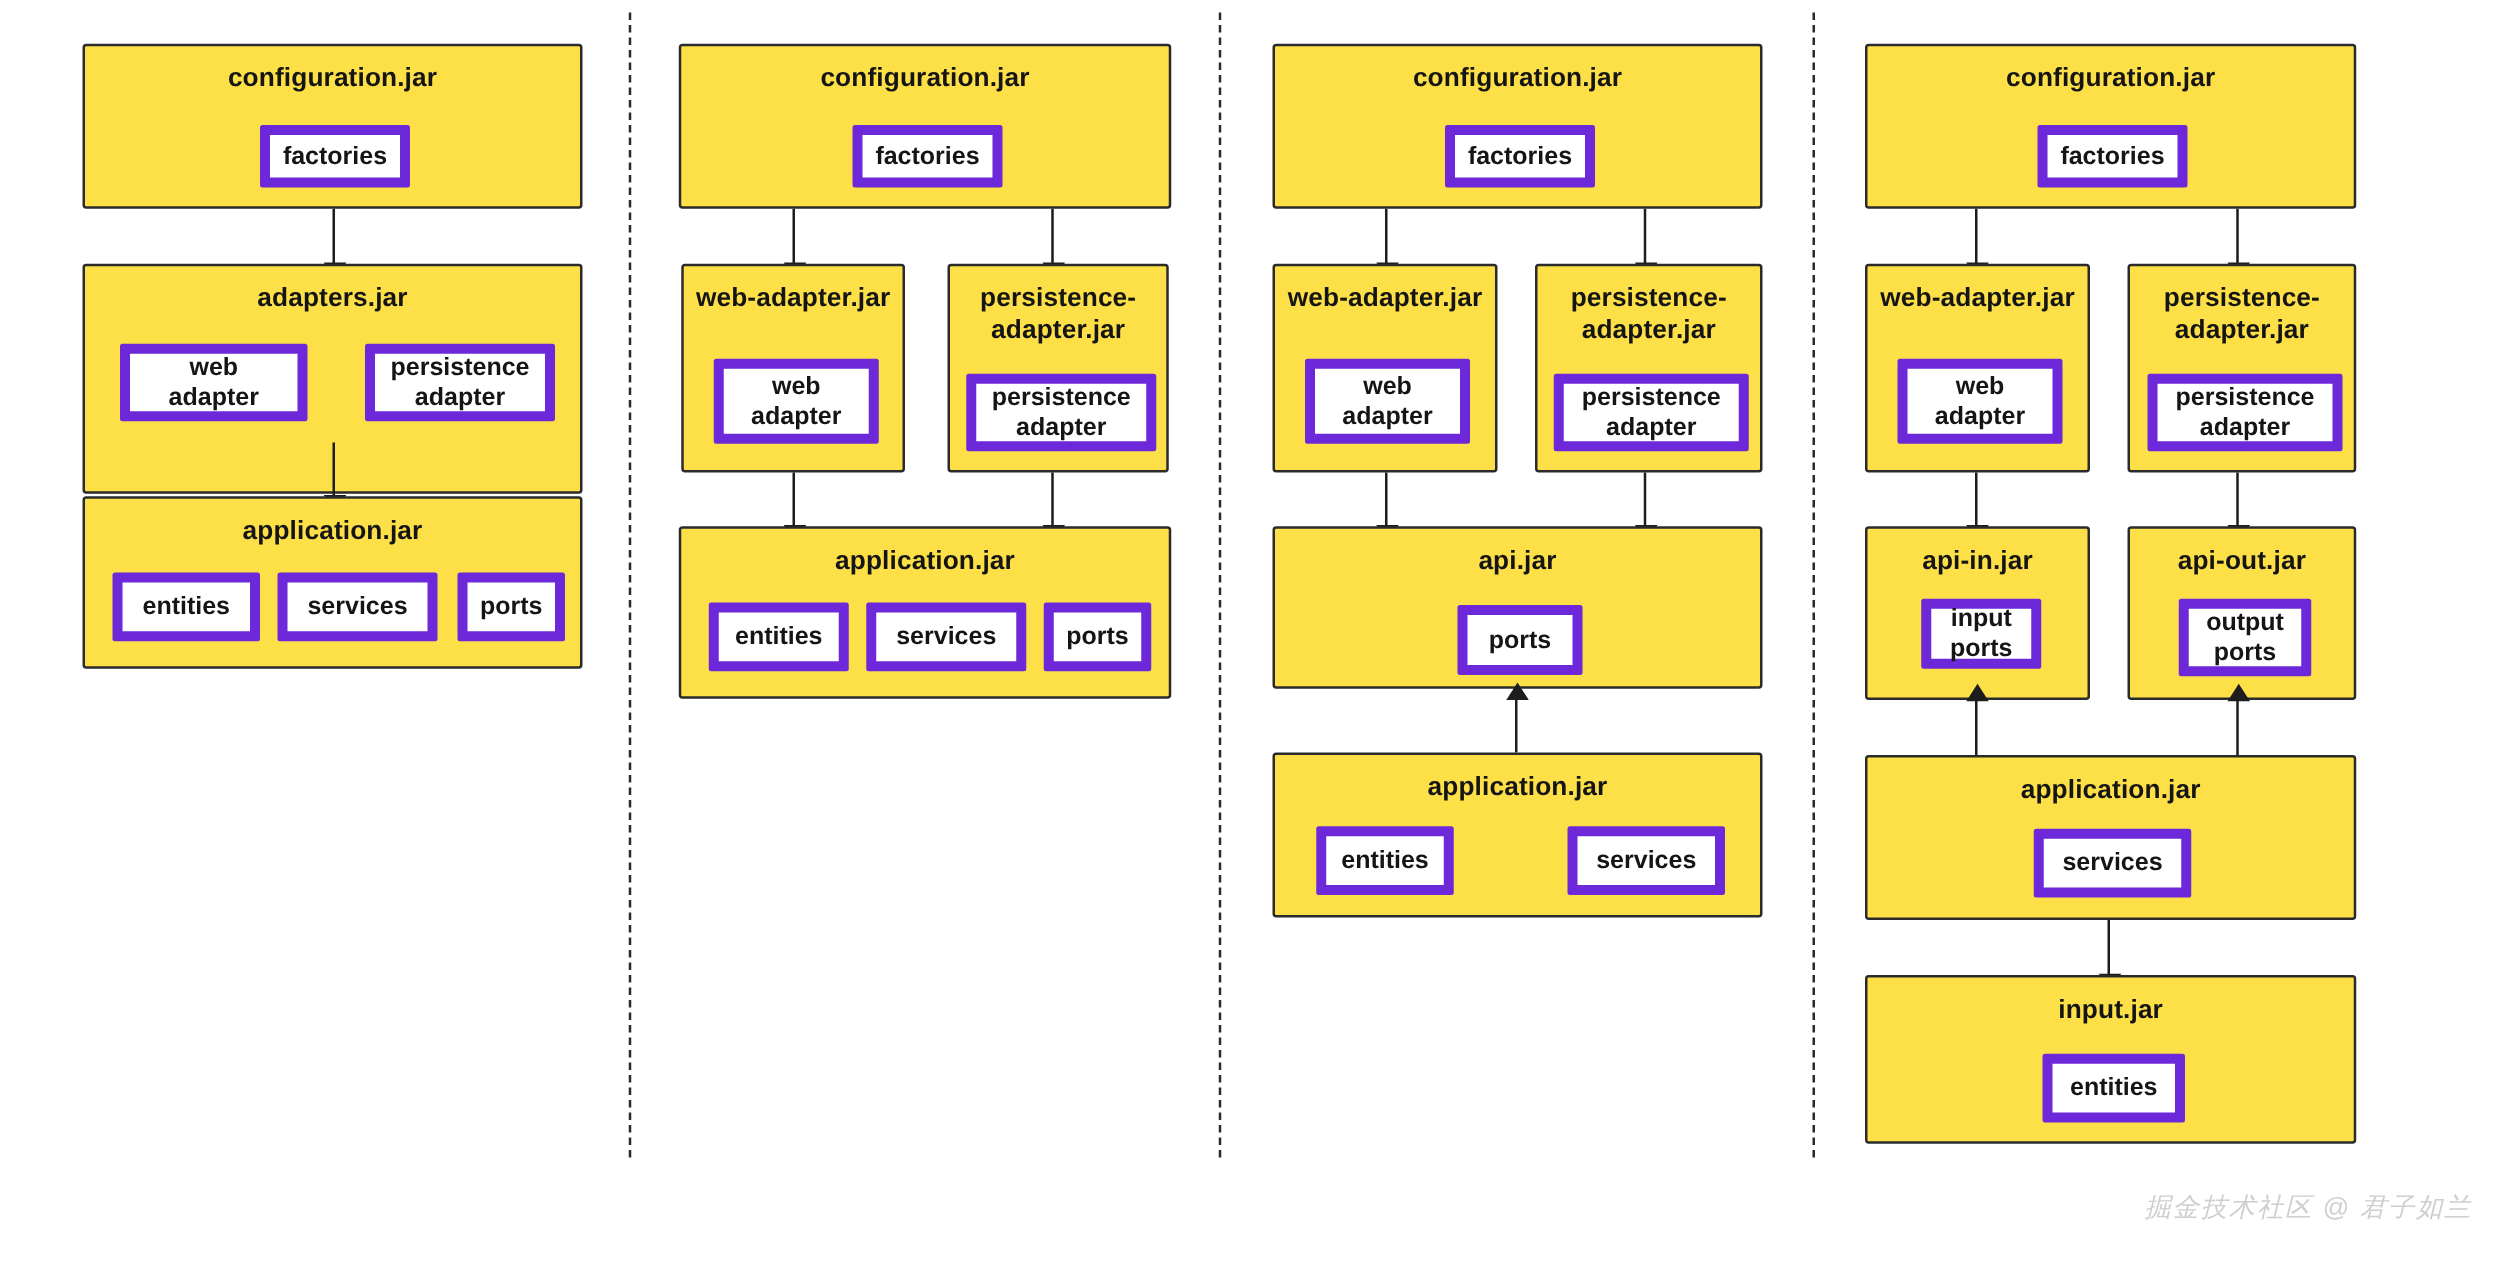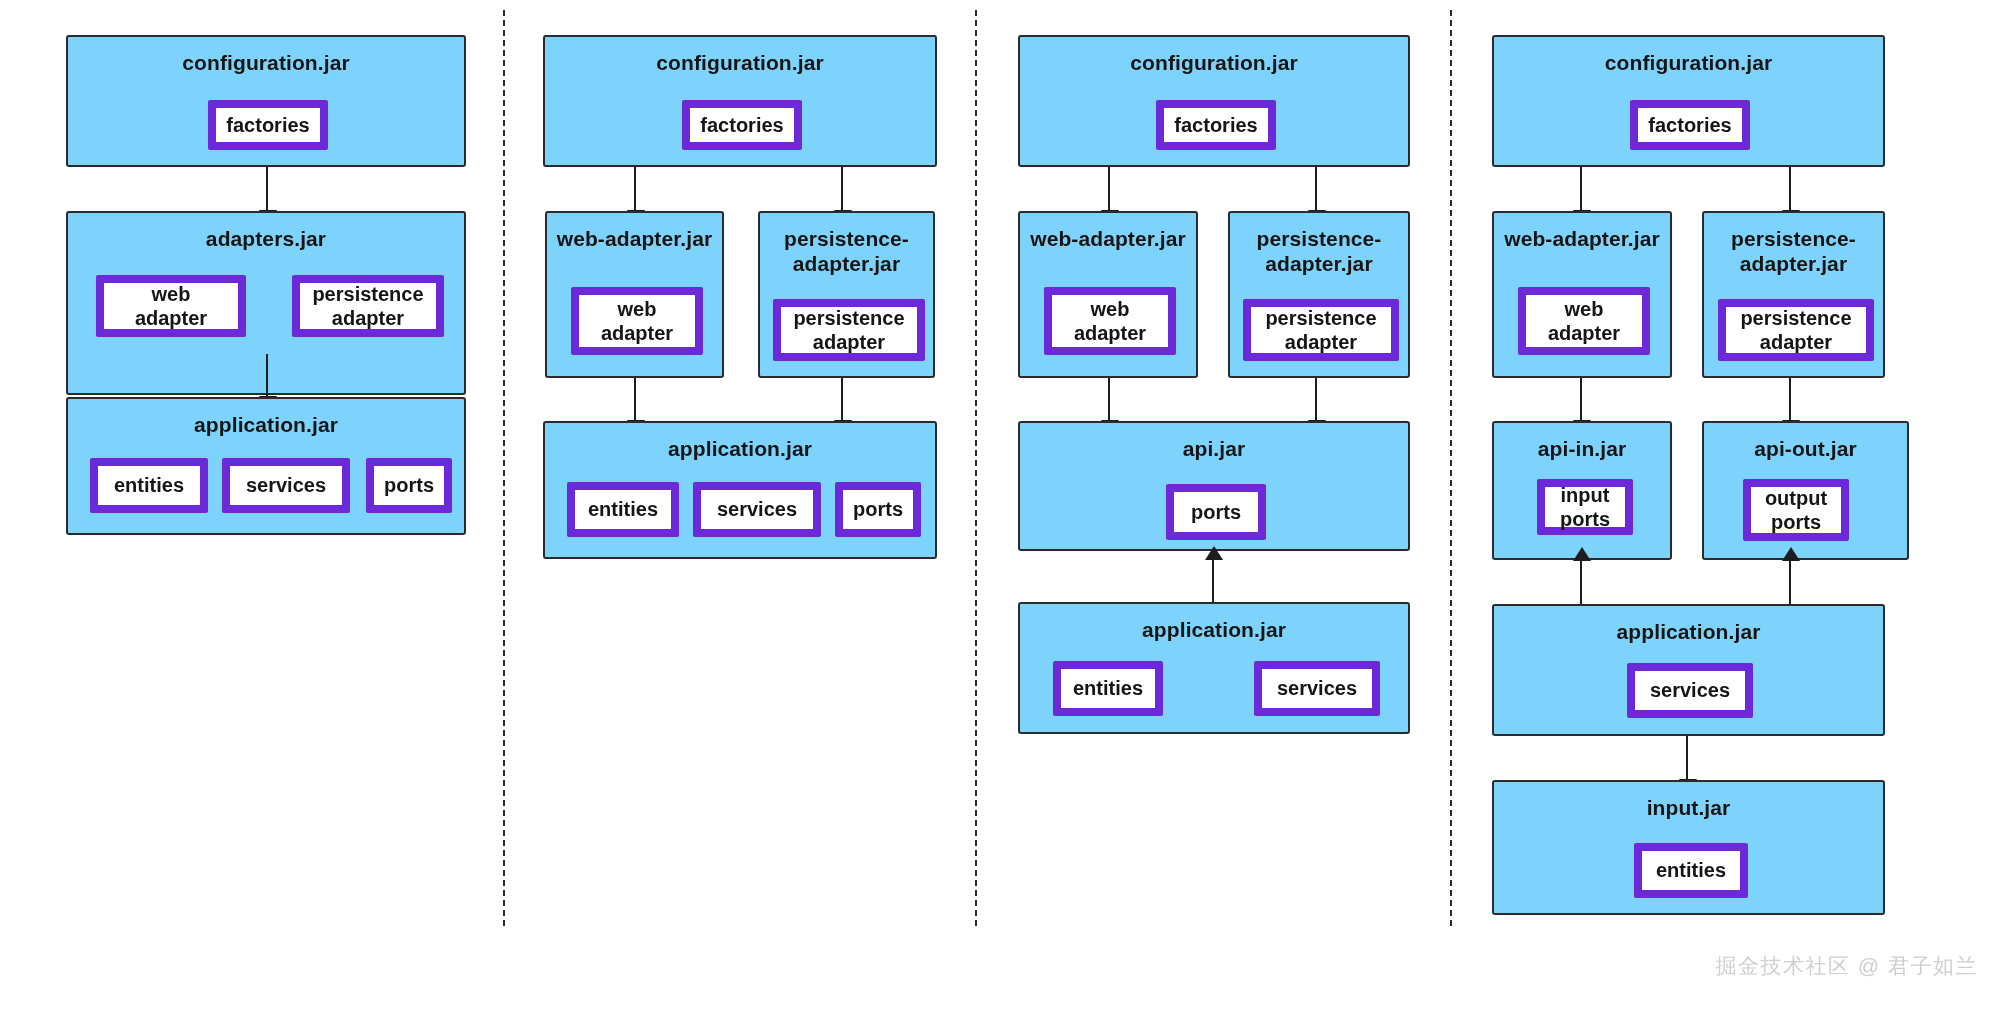--- a/index.html
+++ b/index.html
@@ -26,21 +26,21 @@
     width: 0;
     border-left: 2px dashed #2a2a2a;
   }
 
   
   .jar {
     position: absolute;
     box-sizing: border-box;
     border: 2px solid #2b2b2b;
     border-radius: 3px;
-    background: #7dd3fc;
+    background: #fde047;
     text-decoration: underline;
   }
   .jar > .jar-title {
     position: absolute;
     left: 0;
     right: 0;
     text-align: center;
     font-size: 21px;
     font-weight: 600;
     letter-spacing: .1px;
@@ -103,20 +103,21 @@
     white-space: pre;
   }
   #watermark {
     position: absolute;
     right: 22px;
     top: 952px;
     font-size: 21px;
     color: #cfcfcf;
     letter-spacing: 1.5px;
     white-space: pre;
+    font-style: italic;
   }
 </style>
 </head>
 <body>
 
 <div id="page">
 
   <div class="divider" style="left:503px; height:916px;"></div>
   <div class="divider" style="left:975px; height:916px;"></div>
   <div class="divider" style="left:1450px; height:916px;"></div>
@@ -247,21 +248,21 @@
 
     <div class="arrow down" style="left:1580px; top:378px; height:43px;"></div>
     <div class="arrow down" style="left:1789px; top:378px; height:43px;"></div>
 
     <div class="jar t-1line" style="left:1492px; top:421px; width:180px; height:139px;padding-left:48px;">
       <div class="jar-title">api-in.jar</div>
       <div class="chip" style="left:43px; top:56px; width:96px; height:56px;">input
 ports</div>
     </div>
 
-    <div class="jar t-1line" style="left:1702px; top:421px; width:207px; height:139px;">
+    <div class="jar t-1line" style="left:1702px; top:421px; width:183px; height:139px;">
       <div class="jar-title">api-out.jar</div>
       <div class="chip" style="left:39px; top:56px; width:106px; height:62px;">output
 ports</div>
     </div>
 
     <div class="arrow up" style="left:1580px; top:560px; height:44px;"></div>
     <div class="arrow up" style="left:1789px; top:560px; height:44px;"></div>
 
     <div class="jar t-1line" style="left:1492px; top:604px; width:393px; height:132px;">
       <div class="jar-title">application.jar</div>

